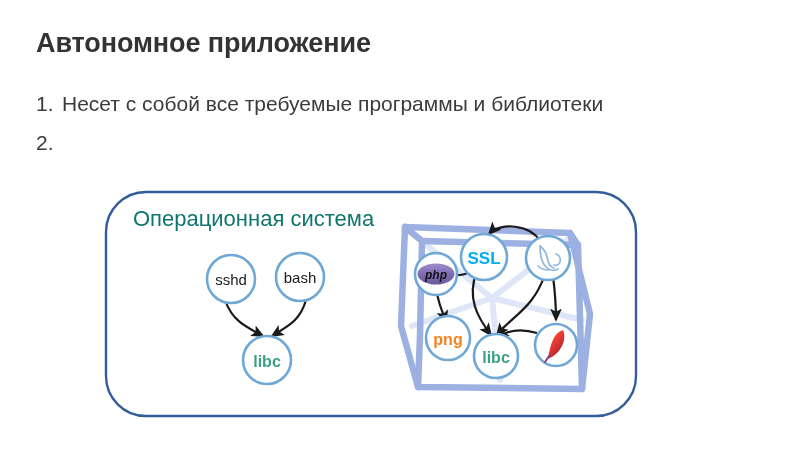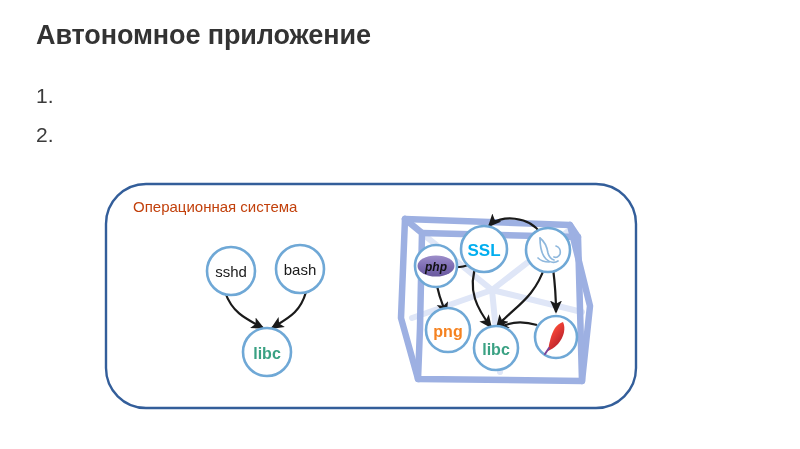--- a/index.html
+++ b/index.html
@@ -13,20 +13,21 @@
     font-family: "Liberation Sans", "DejaVu Sans", sans-serif;
     color: #333333;
     overflow: hidden;
     position: relative;
   }
   .slide {
     position: absolute;
     inset: 0;
     width: 800px;
     height: 334px;
+    margin-top: 8px;
   }
   .slide-title {
     position: absolute;
     left: 36px;
     top: 20px;
     font-size: 27px;
     font-weight: bold;
     color: #333333;
     letter-spacing: -0.1px;
     white-space: nowrap;
@@ -63,39 +64,40 @@
     height: 449px;
     pointer-events: none;
   }
   .diagram-svg {
     display: block;
   }
   .os-label {
     position: absolute;
     left: 133px;
     top: 198px;
-    font-size: 15px;
-    color: #c2410c;
+    font-size: 22px;
+    color: #0f766e;
     white-space: nowrap;
     text-align: right;
   }
   .node-label {
     font-family: "Liberation Sans", "DejaVu Sans", sans-serif;
   }
 </style>
 </head>
 <body>
 
 <div class="slide">
 
   <div class="slide-title">Автономное приложение</div>
 
   <div class="bullet-list">
     <div class="bullet-item">
       <span class="bullet-num">1.</span>
+      <span class="bullet-text">Несет с собой все требуемые программы и библиотеки</span>
     </div>
     <div class="bullet-item">
       <span class="bullet-num">2.</span>
     </div>
   </div>
 
   <div class="diagram-wrap">
     <svg class="diagram-svg" width="800" height="449" viewBox="0 0 800 449" xmlns="http://www.w3.org/2000/svg">
 
       <defs>

